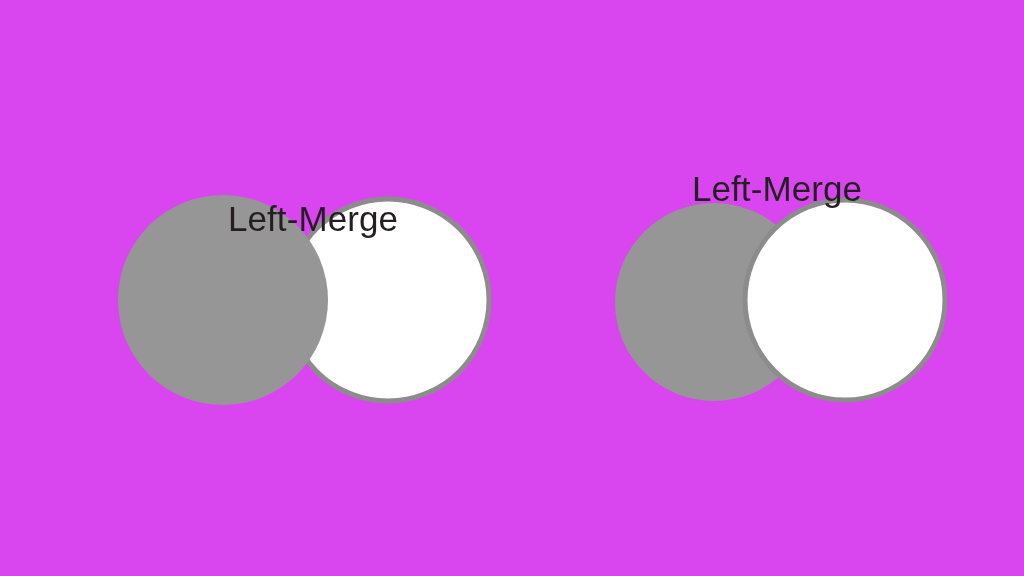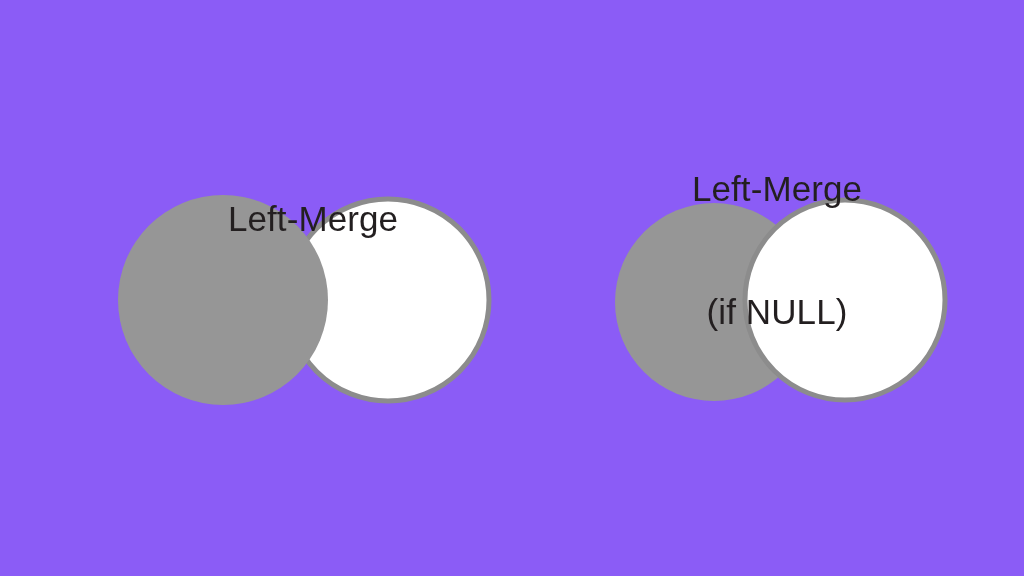--- a/index.html
+++ b/index.html
@@ -11,21 +11,21 @@
     width: 1024px;
     height: 576px;
     background: #ffffff;
     font-family: "Liberation Sans", sans-serif;
     overflow: hidden;
   }
   #canvas {
     position: relative;
     width: 1024px;
     height: 576px;
-    background: #8b5cf6;
+    background: #d946ef;
   }
 
   
   .figure {
     position: absolute;
     top: 0;
     left: 0;
     width: 1024px;
     height: 576px;
     pointer-events: none;
@@ -109,18 +109,17 @@
       <svg width="380" height="250" viewBox="0 0 380 250" xmlns="http://www.w3.org/2000/svg">
 
         <circle cx="119" cy="122" r="99" fill="#969696" stroke="none"></circle>
 
         <circle cx="250" cy="120" r="100" fill="#ffffff" stroke="#8c8c8c" stroke-width="5"></circle>
       </svg>
     </div>
 
     <div class="title" id="title-right">
       <span class="title-line">Left-Merge</span>
-      <span class="title-line">(if NULL)</span>
     </div>
 
   </div>
 
 </div>
 
 </body></html>

